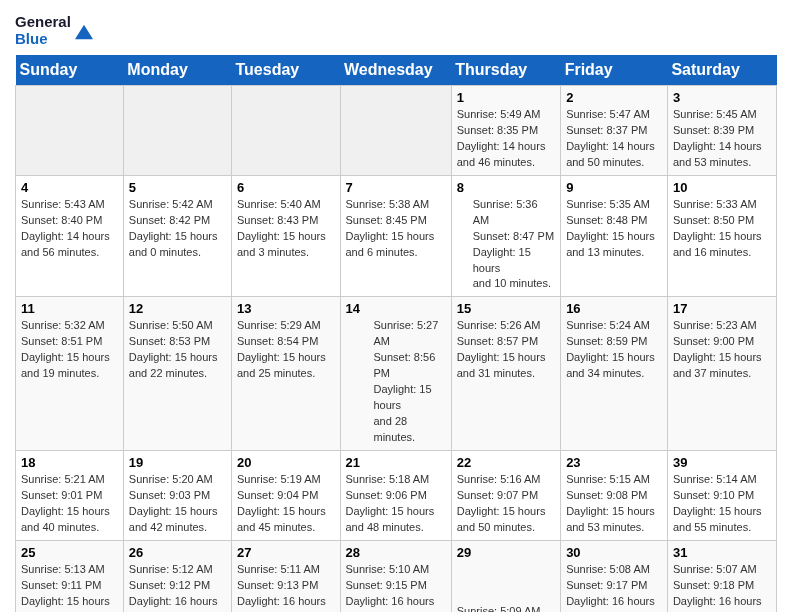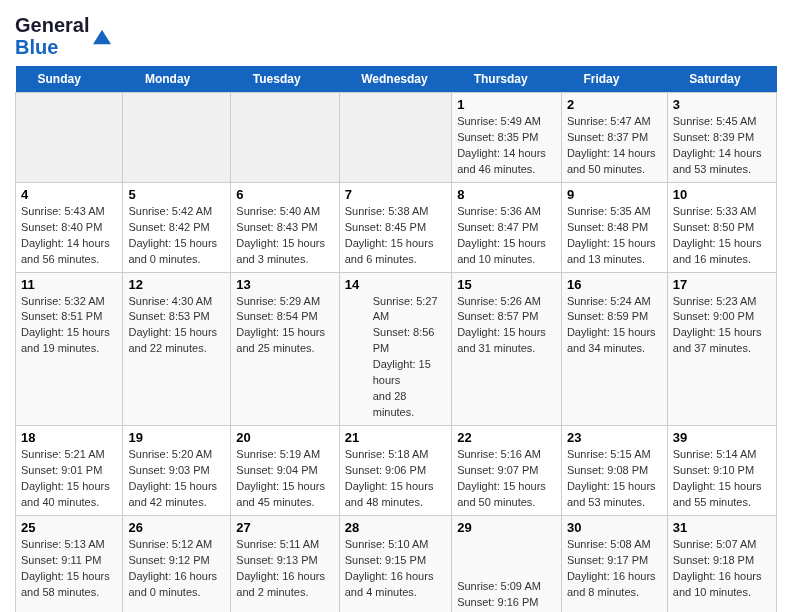--- a/index.html
+++ b/index.html
@@ -21,21 +21,21 @@
     }
     .logo {
       display: flex;
       align-items: center;
       margin-top: 4px;
     }
     .logo-text {
       display: flex;
       flex-direction: column;
       font-weight: bold;
-      font-size: 20px;
+      font-size: 15px;
       line-height: 1.1;
     }
     .logo-general { color: #1a1a2e; }
     .logo-blue { color: #1565c0; }
     .logo-icon {
       width: 18px;
       height: 18px;
       margin-left: 4px;
       margin-top: 2px;
     }
@@ -54,22 +54,22 @@
     }
     table {
       width: 100%;
       border-collapse: collapse;
       font-size: 11px;
     }
     thead tr th {
       background-color: #1565c0;
       color: #fff;
       text-align: left;
-      padding: 6px 22px;
-      font-size: 12px;
+      padding: 6px 4px;
+      font-size: 16px;
       font-weight: bold;
     }
     tbody tr td {
       border: 1px solid #ccc;
       vertical-align: top;
       padding: 4px 5px;
       width: 113px;
       height: 80px;
       background: #fff;
     }
@@ -171,21 +171,21 @@
           </td>
           <td>
             <span class="day-num">7</span>
             <div class="day-info" style="white-space: pre-line;">Sunrise: 5:38 AM
 Sunset: 8:45 PM
 Daylight: 15 hours
 and 6 minutes.</div>
           </td>
           <td>
             <span class="day-num">8</span>
-            <div class="day-info" style="white-space: pre-line;">Sunrise: 5:36 AM
+            <div class="day-info" style="white-space: pre-line; margin-left: 16px;">Sunrise: 5:36 AM
 Sunset: 8:47 PM
 Daylight: 15 hours
 and 10 minutes.</div>
           </td>
           <td>
             <span class="day-num">9</span>
             <div class="day-info" style="white-space: pre-line;">Sunrise: 5:35 AM
 Sunset: 8:48 PM
 Daylight: 15 hours
 and 13 minutes.</div>
@@ -201,21 +201,21 @@
         <tr>
           <td>
             <span class="day-num">11</span>
             <div class="day-info" style="white-space: pre-line;">Sunrise: 5:32 AM
 Sunset: 8:51 PM
 Daylight: 15 hours
 and 19 minutes.</div>
           </td>
           <td>
             <span class="day-num">12</span>
-            <div class="day-info" style="white-space: pre-line;">Sunrise: 4:30 AM
+            <div class="day-info" style="white-space: pre-line;">Sunrise: 5:50 AM
 Sunset: 8:53 PM
 Daylight: 15 hours
 and 22 minutes.</div>
           </td>
           <td>
             <span class="day-num">13</span>
             <div class="day-info" style="white-space: pre-line;">Sunrise: 5:29 AM
 Sunset: 8:54 PM
 Daylight: 15 hours
 and 25 minutes.</div>

